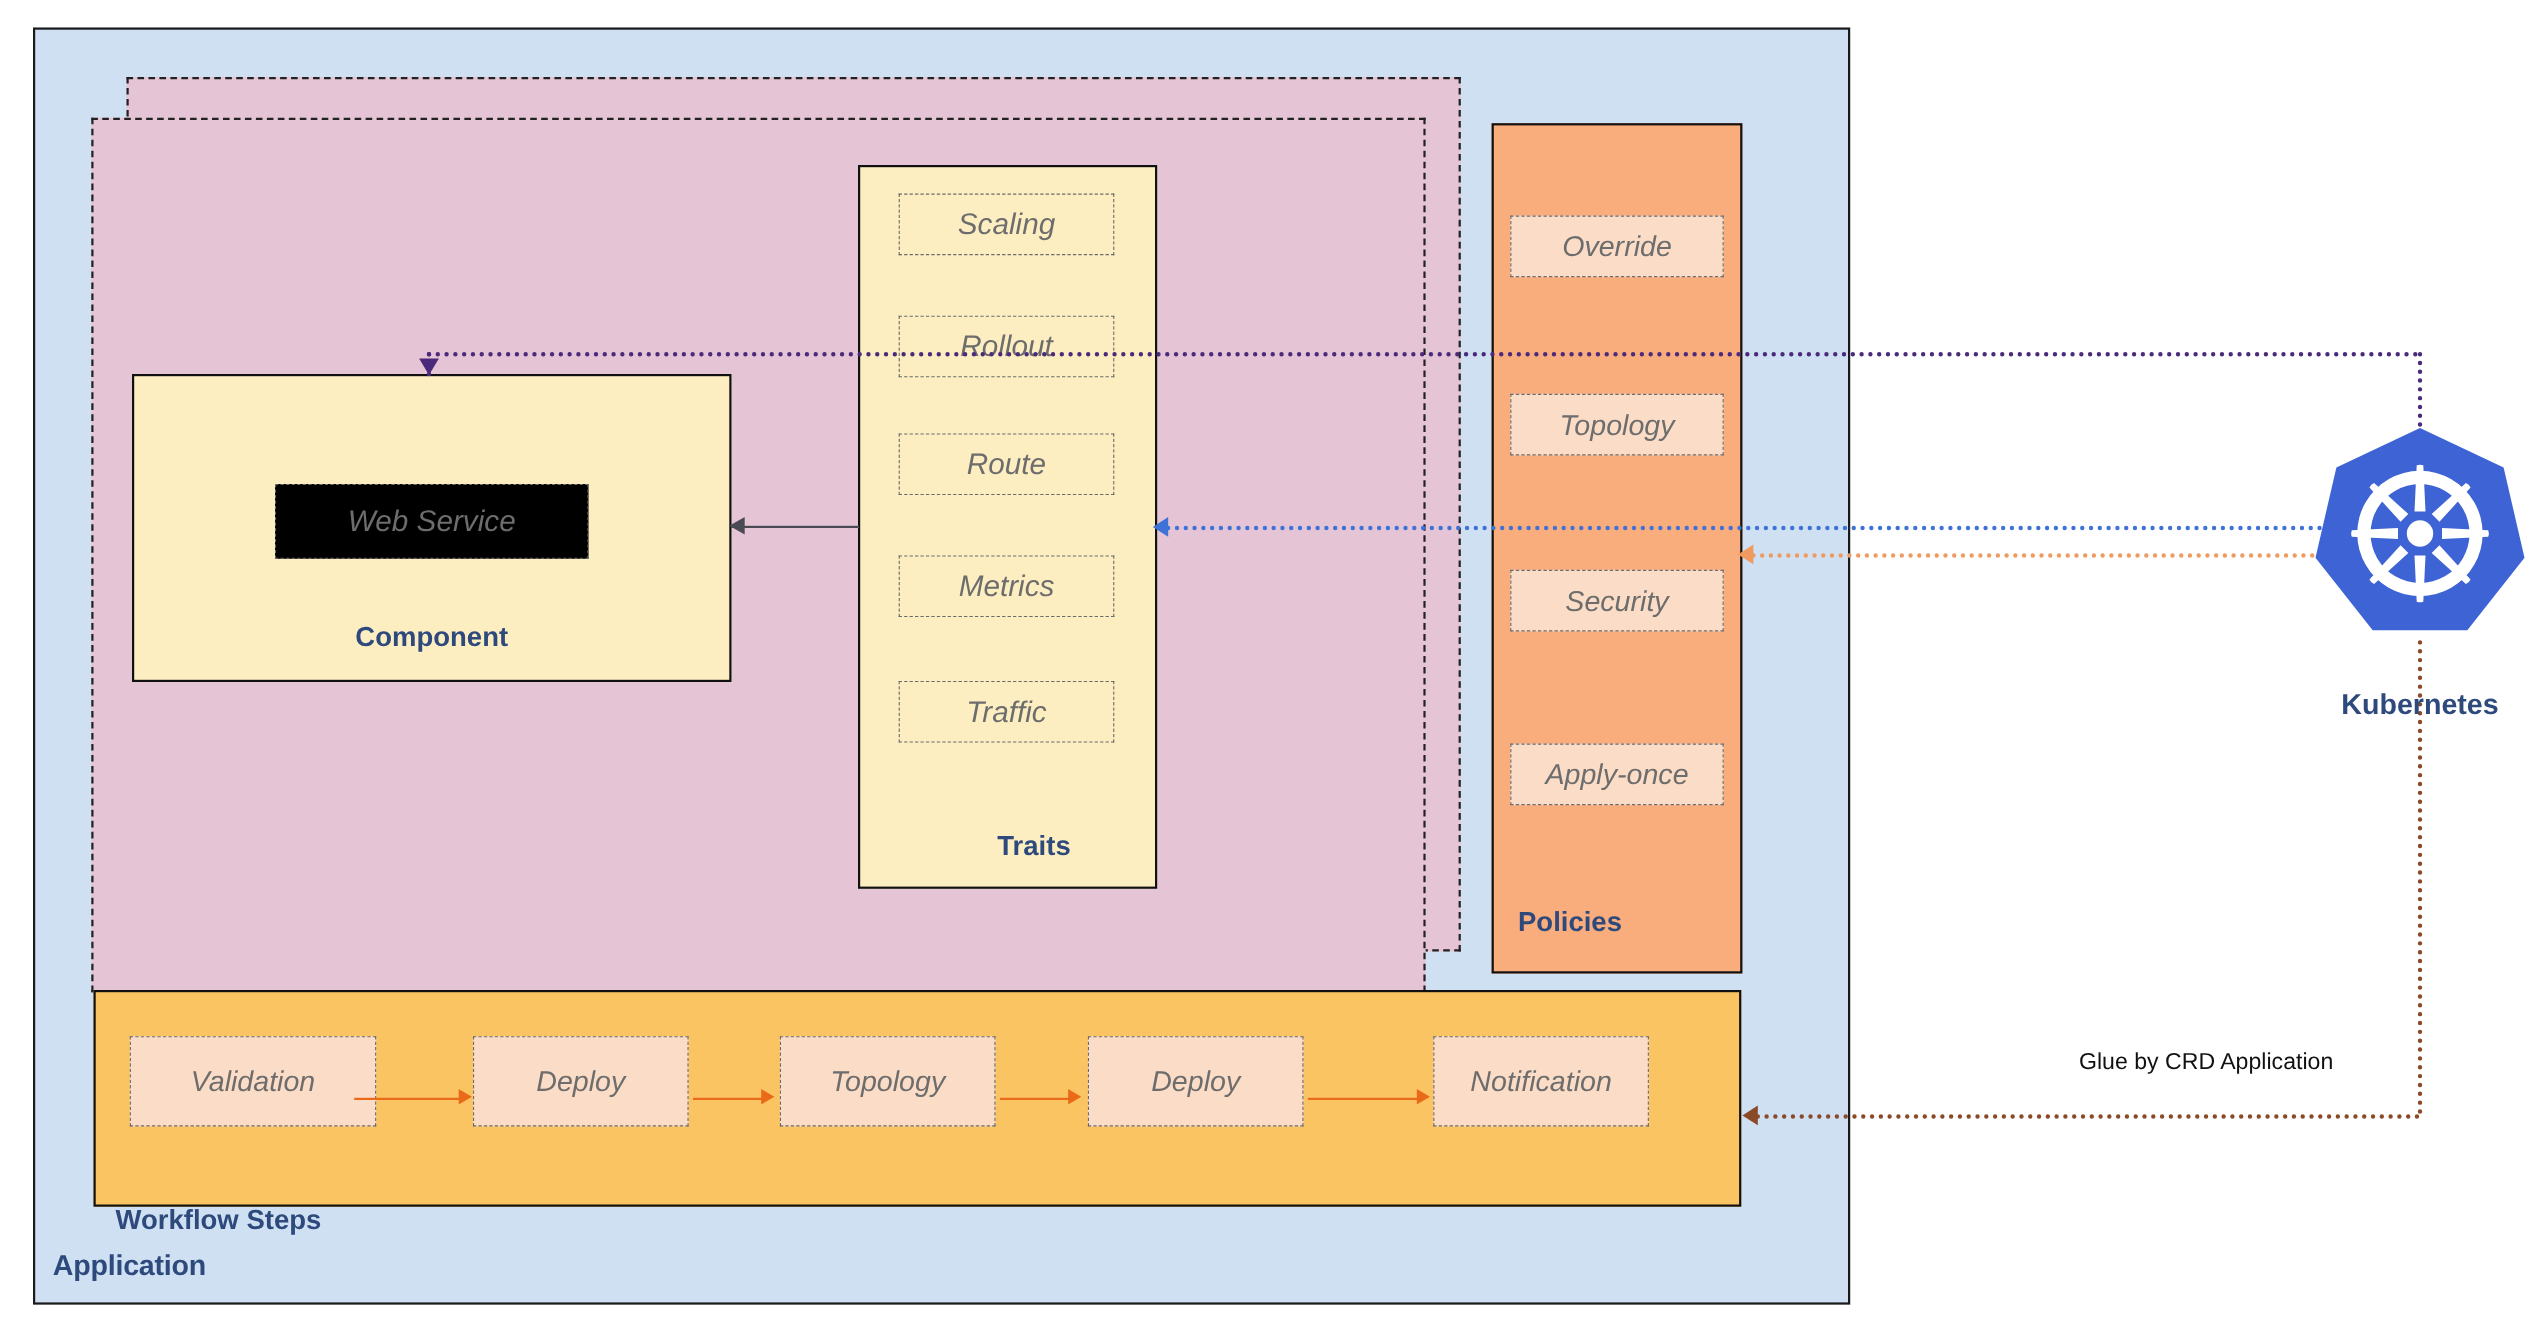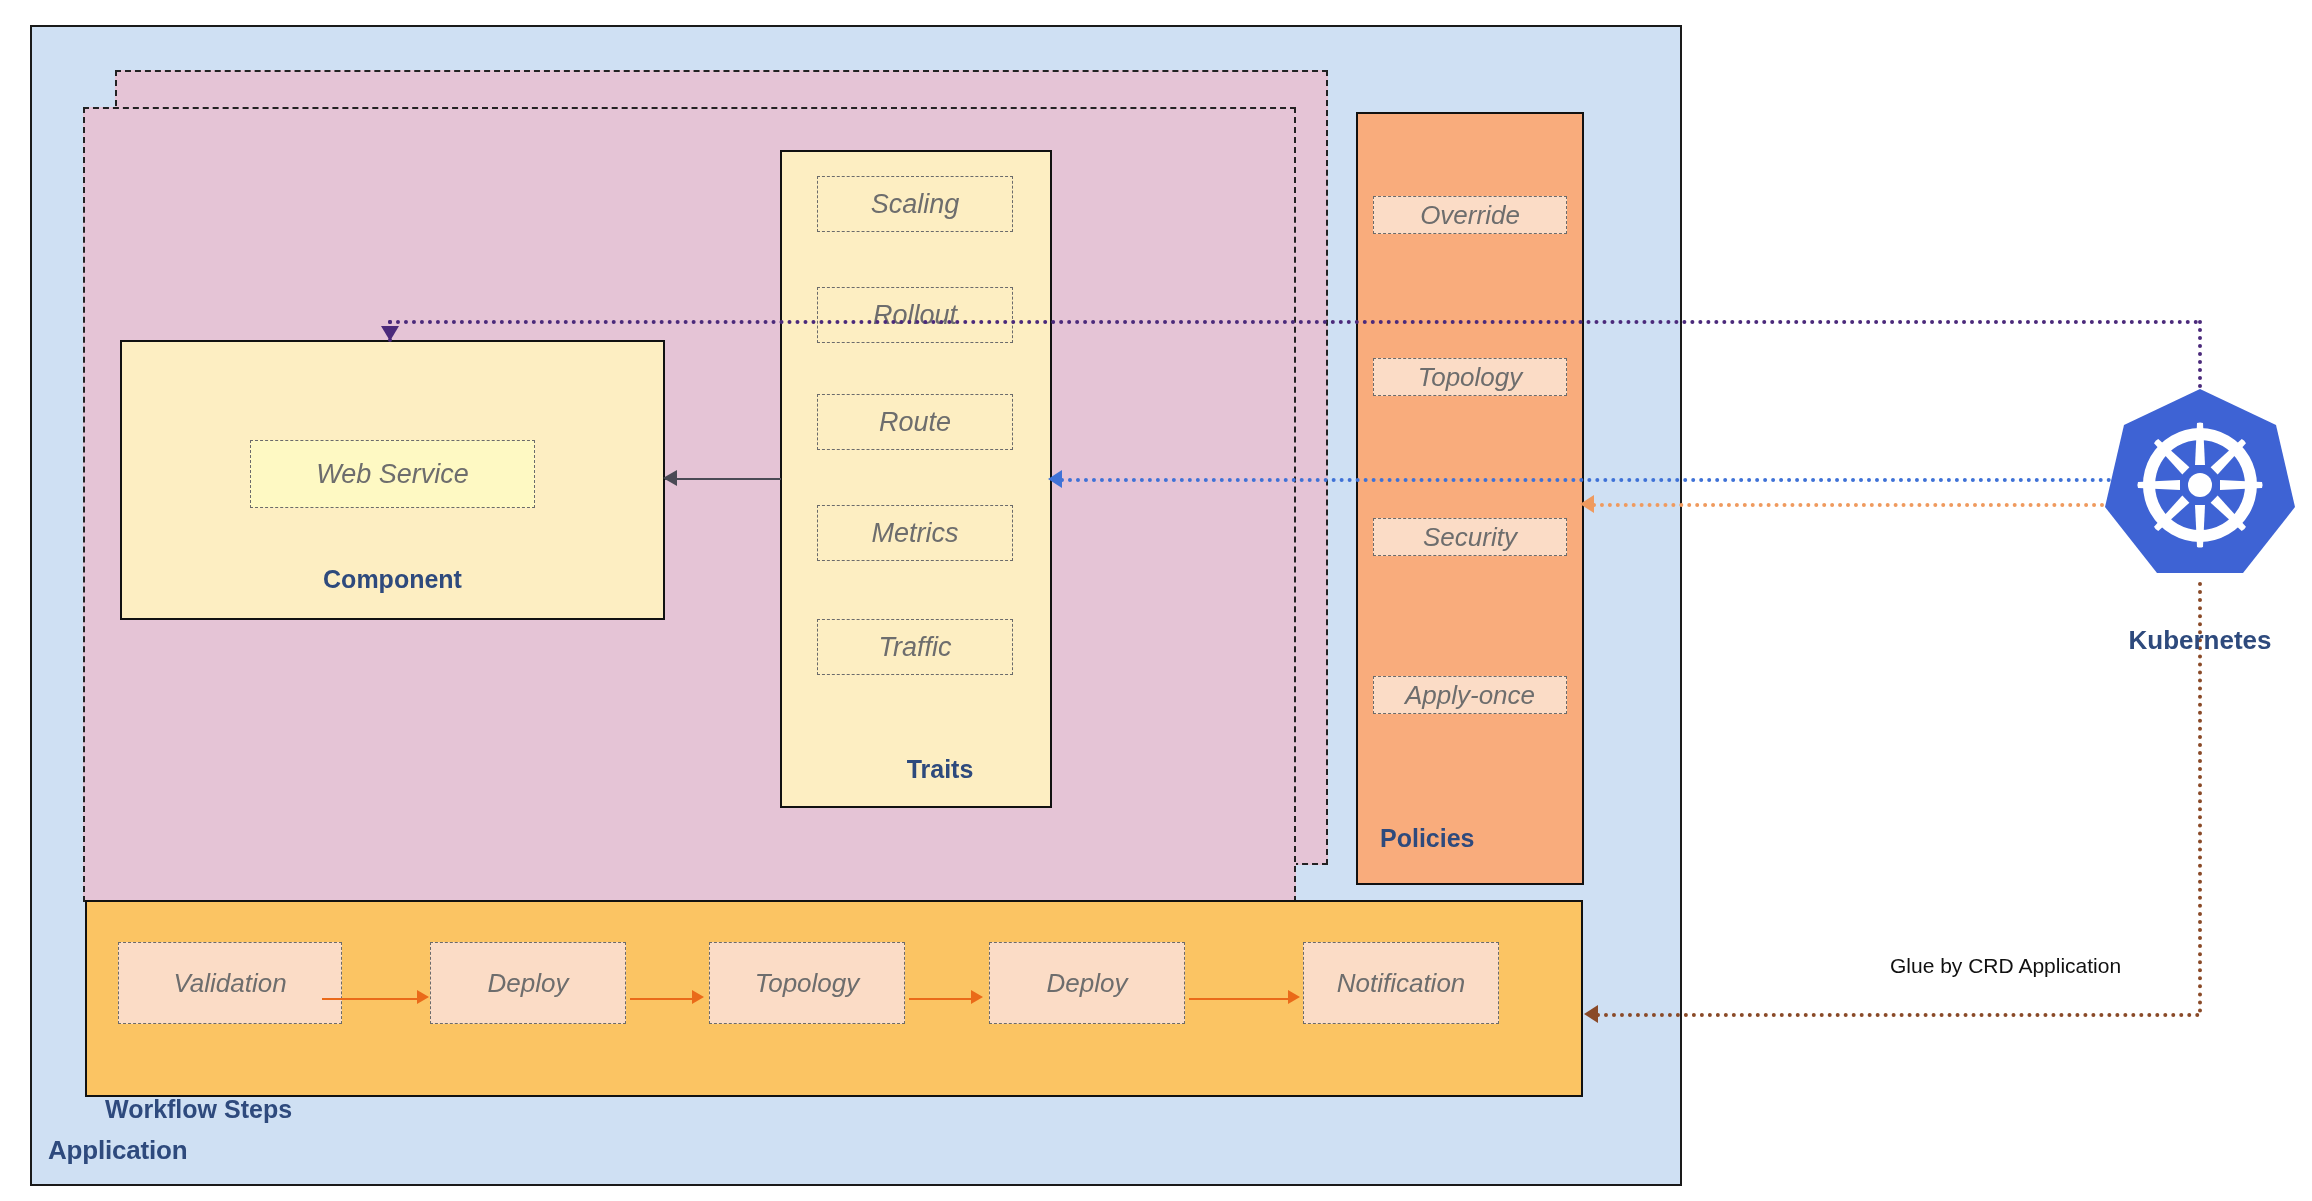--- a/index.html
+++ b/index.html
@@ -25,21 +25,21 @@
   #pink-panel-back{ left:115px; top:70px; width:1213px; height:795px; }
   #pink-panel-front{ left:83px; top:107px; width:1213px; height:795px; }
 
   
   #component-card{
     left:120px; top:340px; width:545px; height:280px;
     background:#fdeec2; border:2px solid #111;
   }
   #component-inner{
     left:250px; top:440px; width:285px; height:68px;
-    background:#fef9c3; border:1.5px dashed #6b6b6b;
+    background:#000000; border:1.5px dashed #6b6b6b;
     display:flex;align-items:center;justify-content:center;
     font-style:italic; font-size:27px; color:#6d6d6d;
   }
   #component-title{
     left:120px; top:565px; width:545px; text-align:center;
     font-size:25px; font-weight:bold; color:#2e4a7d;
   }
 
   
   #traits-card{
@@ -56,21 +56,21 @@
     left:804px; top:755px; width:272px; text-align:center;
     font-size:25px; font-weight:bold; color:#2e4a7d;
   }
 
   
   #policies-card{
     left:1356px; top:112px; width:228px; height:773px;
     background:#f9ac7c; border:2px solid #111;
   }
   .policy-chip{
-    left:1373px; width:194px; height:38px;
+    left:1373px; width:194px; height:56px;
     background:#fbdcc6; border:1.5px dashed #6b6b6b;
     display:flex;align-items:center;justify-content:center;
     font-style:italic; font-size:26px; color:#6d6d6d;
   }
   #policies-title{
     left:1380px; top:824px; font-size:25px; font-weight:bold; color:#2e4a7d;
   }
 
   
   #workflow-card{

